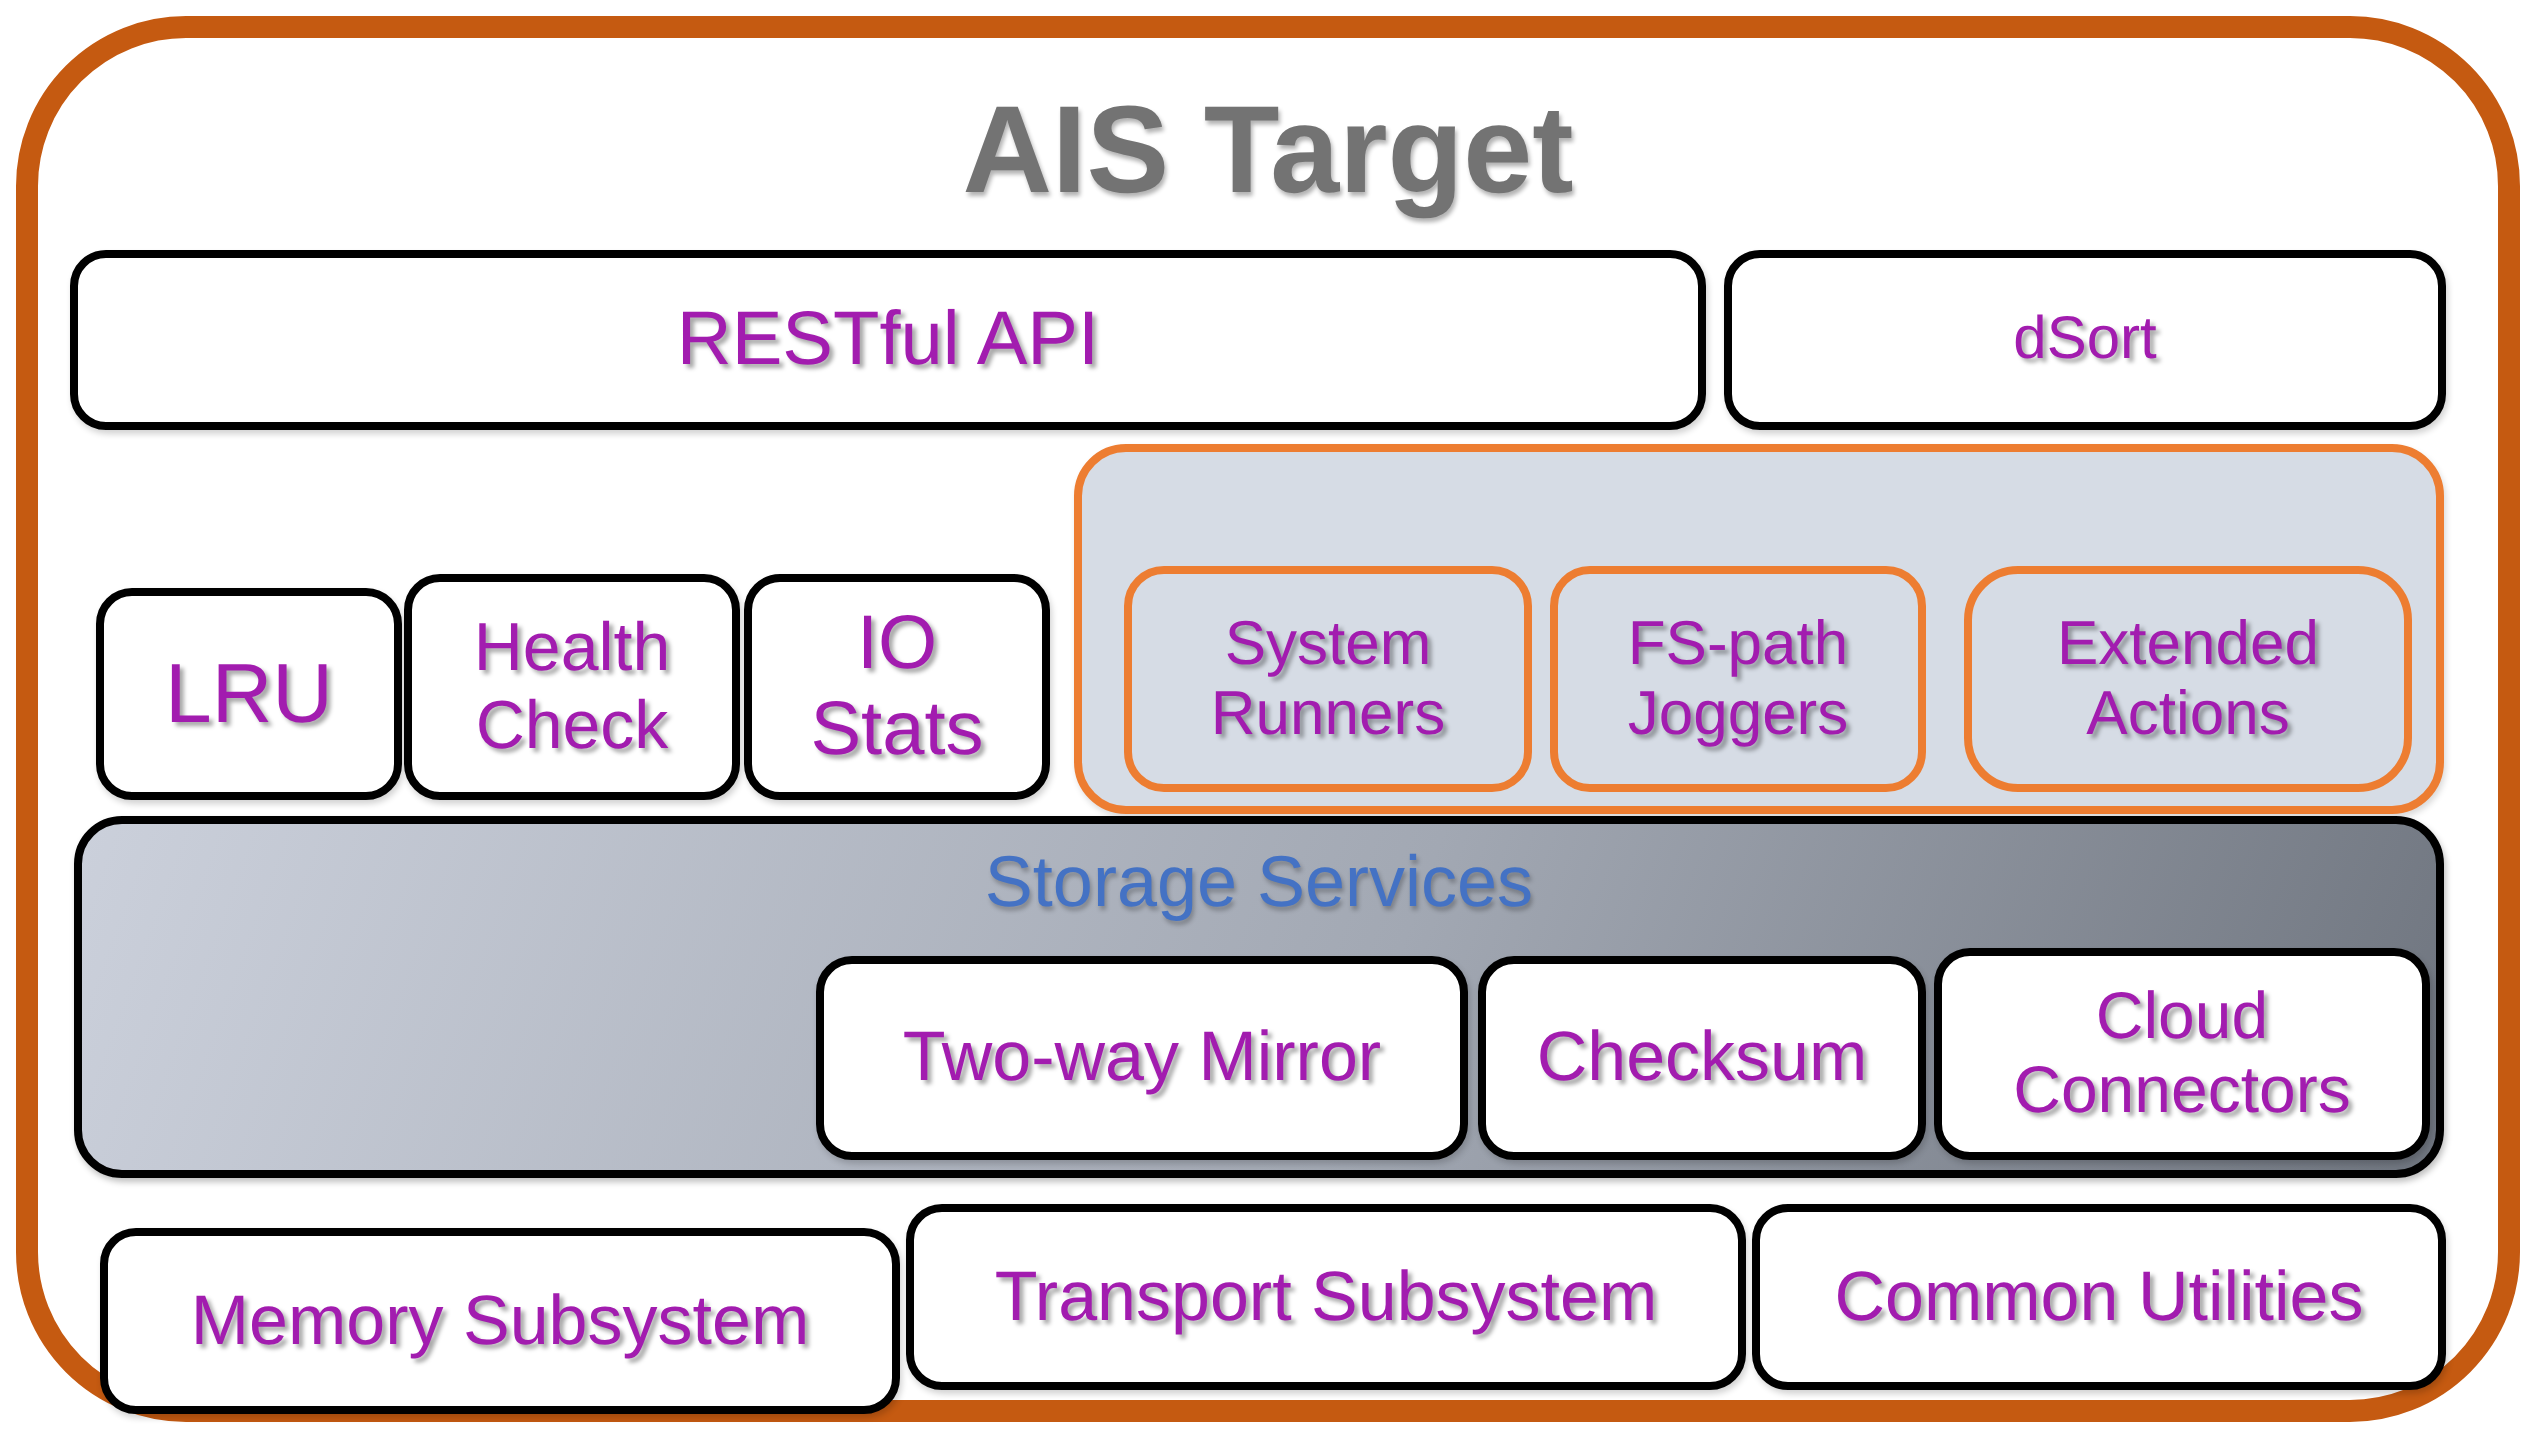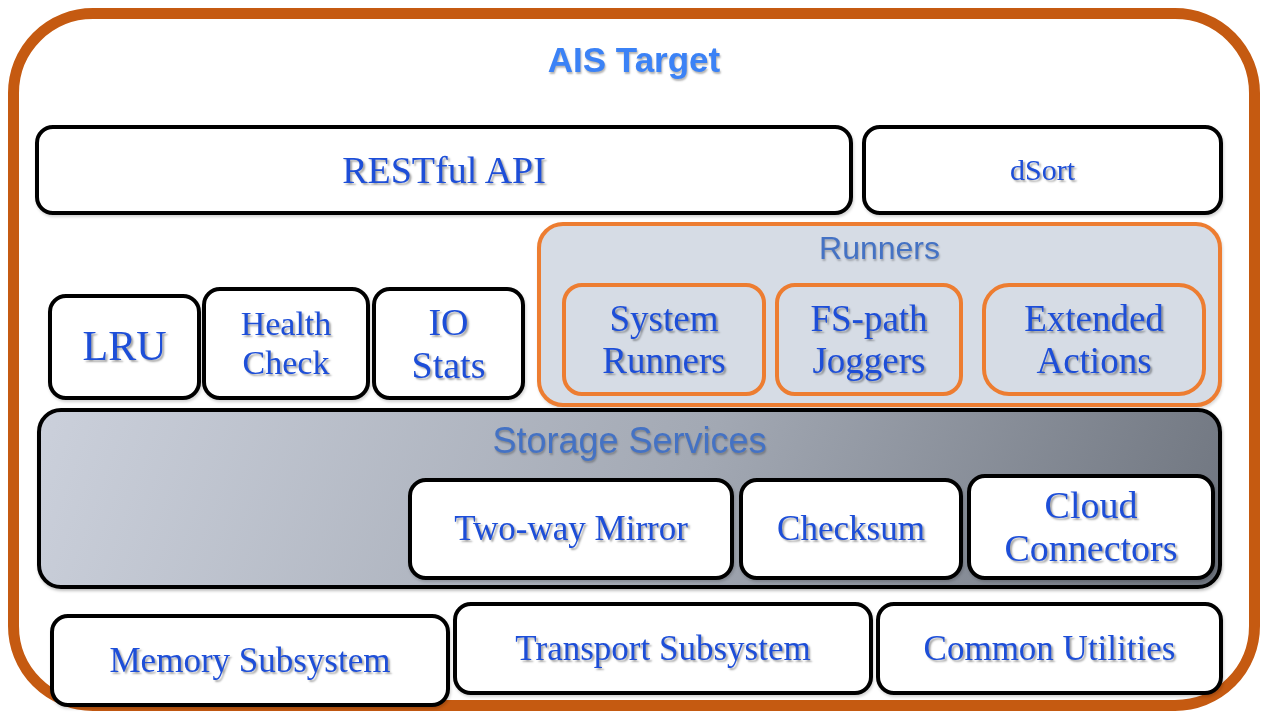--- a/index.html
+++ b/index.html
@@ -6,30 +6,29 @@
   .canvas{
     position:relative;width:1268px;height:719px;background:#fff;overflow:hidden;
     font-family:"Liberation Sans", sans-serif;color:#000;
   }
   .frame{
     position:absolute;left:8px;top:8px;right:8px;bottom:8px;
     border:11px solid #C55A11;border-radius:85px;
   }
   .title{
     position:absolute;left:0;top:40px;width:100%;text-align:center;
-    font-size:35px;font-weight:bold;color:#3b82f6;
+    font-size:62px;font-weight:bold;color:#737373;
     text-shadow:1px 2px 2px rgba(0,0,0,0.30);
   }
   .box{
     position:absolute;background:#fff;border:4px solid #000;border-radius:18px;
     display:flex;align-items:center;justify-content:center;text-align:center;
-    font-size:35px;color:#1d4ed8;
+    font-size:35px;color:#a21caf;
     text-shadow:2px 2px 2px rgba(0,0,0,0.35);
     box-shadow:1px 2px 3px rgba(0,0,0,0.18);
-    font-family:Liberation Serif, serif;
   }
   .wrap{display:inline-block;line-height:1.12;}
   .panel-label{
     position:absolute;left:0;width:100%;text-align:center;color:#4472C4;
     text-shadow:1px 2px 2px rgba(0,0,0,0.25);
   }
   
   #restful{left:35px;top:125px;width:810px;height:82px;font-size:38px;}
   #dsort{left:862px;top:125px;width:353px;height:82px;font-size:30px;}
   
@@ -40,40 +39,40 @@
   #iostats .wrap{max-width:95px;}
   
   #runners-panel{
     position:absolute;left:537px;top:222px;width:677px;height:177px;
     background:#D6DCE5;border:4px solid #ED7D31;border-radius:26px;
     box-shadow:1px 2px 3px rgba(0,0,0,0.15);
   }
   #runners-label{top:4px;font-size:32px;}
   .runner-box{
     background:transparent;border:4px solid #ED7D31;border-radius:20px;
-    font-size:37px;box-shadow:none;
+    font-size:31px;box-shadow:none;
   }
   #sys{left:21px;top:57px;width:196px;height:105px;}
   #sys .wrap{max-width:152px;}
   #fsp{left:234px;top:57px;width:180px;height:105px;}
   #fsp .wrap{max-width:150px;}
   #ext{left:441px;top:57px;width:216px;height:105px;border-radius:27px;}
   #ext .wrap{max-width:172px;}
   
   #storage-panel{
     position:absolute;left:37px;top:408px;width:1177px;height:173px;
     border:4px solid #000;border-radius:24px;
     background:linear-gradient(110deg,#CBD0DB 0%,#A2A8B3 55%,#6F757F 100%);
     box-shadow:1px 2px 3px rgba(0,0,0,0.25);
   }
   #storage-label{top:8px;font-size:36px;}
   #erasure{left:13px;top:66px;width:347px;height:94px;}
   #mirror{left:367px;top:66px;width:318px;height:94px;}
   #checksum{left:698px;top:66px;width:216px;height:94px;}
-  #cloud{left:926px;top:62px;width:240px;height:98px;font-size:38px;}
+  #cloud{left:926px;top:62px;width:240px;height:98px;font-size:33px;}
   #cloud .wrap{max-width:206px;}
   
   #memory{left:50px;top:602px;width:392px;height:85px;margin-top:12px;}
   #transport{left:453px;top:602px;width:412px;height:85px;}
   #common{left:876px;top:602px;width:339px;height:85px;}
 </style>
 </head>
 <body>
 
 <div class="canvas">
@@ -92,21 +91,20 @@
     <span class="wrap">LRU</span>
   </div>
   <div class="box" id="health">
     <span class="wrap">Health Check</span>
   </div>
   <div class="box" id="iostats">
     <span class="wrap">IO Stats</span>
   </div>
 
   <div id="runners-panel">
-    <div class="panel-label" id="runners-label">Runners</div>
     <div class="box runner-box" id="sys">
       <span class="wrap">System Runners</span>
     </div>
     <div class="box runner-box" id="fsp">
       <span class="wrap">FS-path Joggers</span>
     </div>
     <div class="box runner-box" id="ext">
       <span class="wrap">Extended Actions</span>
     </div>
   </div>

